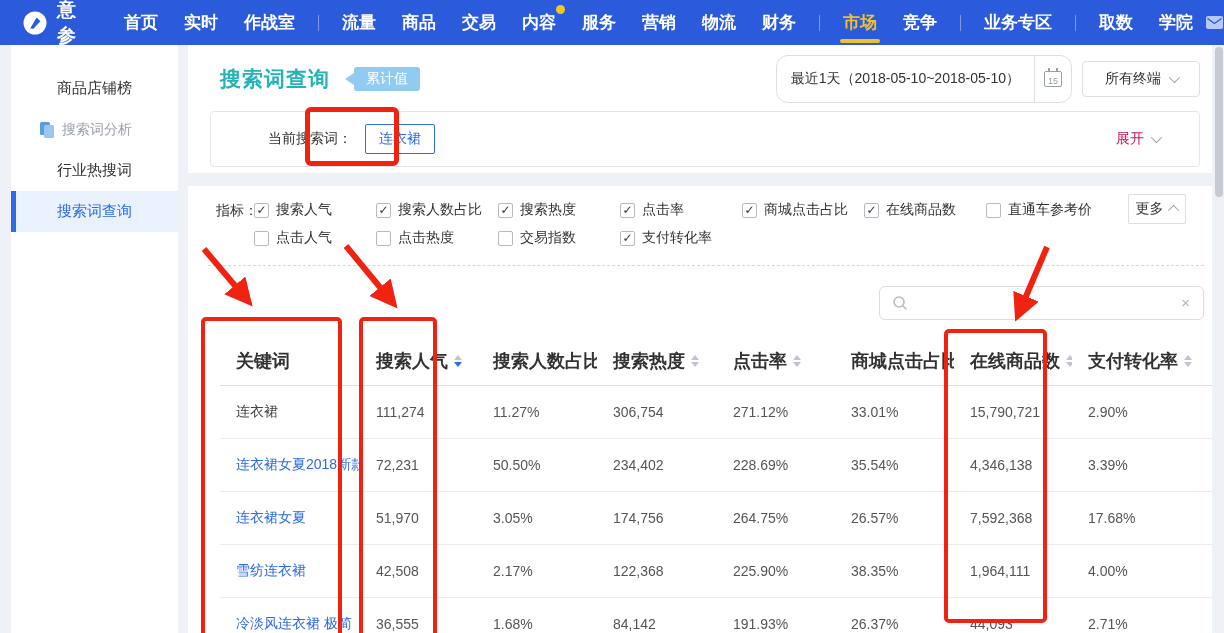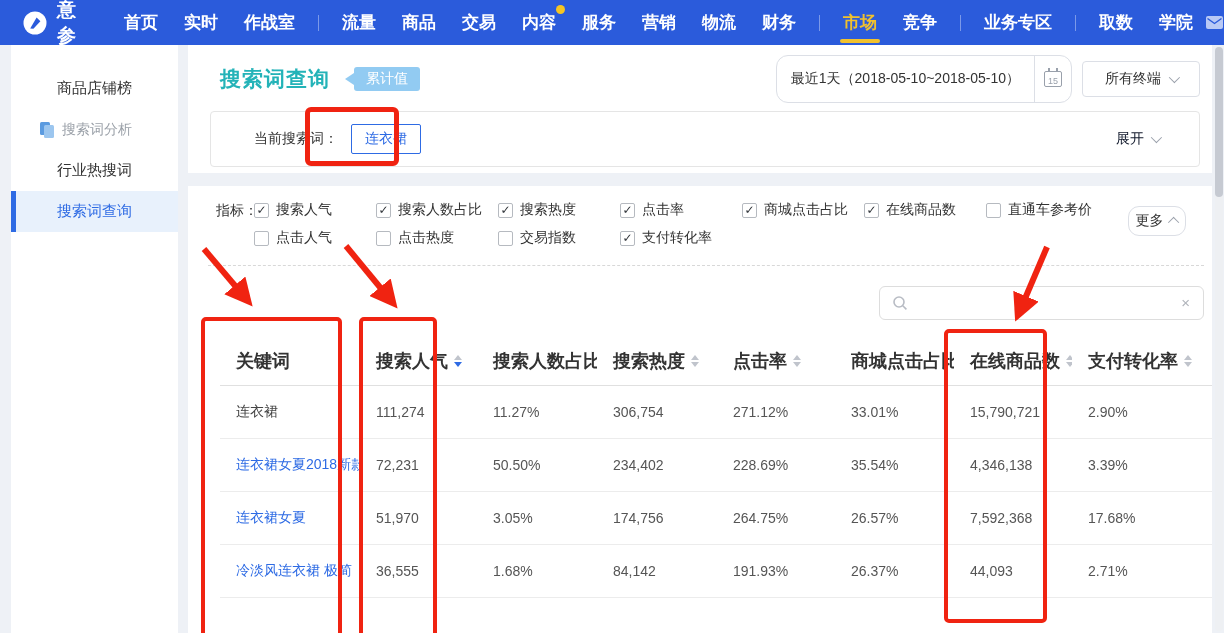--- a/index.html
+++ b/index.html
@@ -37,34 +37,34 @@
   .date-box { display:flex; align-items:stretch; border:1px solid #dcdfe6; border-radius:12px; background:#fff; height:48px; cursor:pointer; }
   .date-text { padding:0 14px; font-size:14px; color:#333; display:flex; align-items:center; white-space:nowrap; }
   .cal-seg { width:37px; border-left:1px solid #dcdfe6; display:flex; align-items:center; justify-content:center; }
   .cal-icon { position:relative; width:18px; height:16px; border:1.5px solid #99a0ab; border-radius:2px; font-size:9px; color:#99a0ab; display:flex; align-items:flex-end; justify-content:center; line-height:1.15; }
   .cal-icon::before, .cal-icon::after { content:''; position:absolute; top:-4px; width:2px; height:4px; background:#99a0ab; }
   .cal-icon::before { left:3px; } .cal-icon::after { right:3px; }
   .select-box { margin-left:10px; height:36px; border:1px solid #dcdfe6; border-radius:4px; background:#fff; display:flex; align-items:center; gap:8px; padding:0 22px; font-size:14px; color:#333; cursor:pointer; white-space:nowrap; }
   .chev-down { width:8px; height:8px; border-right:1.6px solid #9aa0ab; border-bottom:1.6px solid #9aa0ab; transform:rotate(45deg) translateY(-2px); }
   .chev-up { width:8px; height:8px; border-right:1.6px solid #9aa0ab; border-bottom:1.6px solid #9aa0ab; transform:rotate(-135deg) translateY(-2px); }
   .cur-panel { margin:14px 12px 0 22px; height:56px; border:1px solid #e5e5e5; border-radius:4px; display:flex; align-items:center; padding:0 40px; }
-  .cur-label { font-size:14px; color:#333; margin-left:3px; }
+  .cur-label { font-size:14px; color:#333; margin-left:17px; }
   .term-tag { margin-left:13px; border:1px solid #2e6be4; color:#2e6be4; font-size:14px; padding:5px 13px; border-radius:2px; cursor:pointer; }
-  .expand { margin-left:auto; display:flex; align-items:center; gap:7px; font-size:14px; color:#0f172a; cursor:pointer; }
+  .expand { margin-left:auto; display:flex; align-items:center; gap:7px; font-size:14px; color:#be185d; cursor:pointer; }
 
   
   .content-panel { background:#fff; margin-top:13px; flex:1; }
   .metrics { position:relative; padding:10px 0 0 28px; }
   .metrics-flex { display:flex; }
   .metrics-label { width:38px; font-size:14px; color:#333; padding-top:6px; white-space:nowrap; }
   .metric-row { display:flex; height:28px; align-items:center; }
   .metric { width:122px; display:flex; align-items:center; gap:7px; cursor:pointer; }
   .cb { width:15px; height:15px; border:1px solid #b6bac0; border-radius:2px; background:#fff; font-size:12px; font-weight:bold; color:#2f3338; display:flex; align-items:center; justify-content:center; line-height:1; }
   .cb-label { font-size:14px; color:#333; white-space:nowrap; }
-  .more-btn { position:absolute; right:26px; top:8px; width:58px; height:30px; border:1px solid #dcdfe6; border-radius:11px; background:#fff; display:flex; align-items:center; justify-content:center; gap:7px; font-size:14px; color:#333; cursor:pointer;margin-top:12px; }
+  .more-btn { position:absolute; right:26px; top:8px; width:58px; height:30px; border:1px solid #dcdfe6; border-radius:1px; background:#fff; display:flex; align-items:center; justify-content:center; gap:7px; font-size:14px; color:#333; cursor:pointer; }
   .dashed-sep { border-top:1px dashed #d8d8d8; margin:13px 8px 0 20px; }
   .search-row { display:flex; justify-content:flex-end; margin:20px 8px 0 0; }
   .search-wrap { position:relative; width:325px; height:34px; border:1px solid #ddd; border-radius:6px; background:#fff; }
   .search-wrap input { position:absolute; left:36px; top:1px; width:250px; height:30px; border:none; outline:none; font-size:14px; color:#333; font-family:inherit; }
   .search-wrap input::placeholder { color:#b8bcc4; }
   .mag { position:absolute; left:12px; top:8px; }
   .clear-x { position:absolute; right:13px; top:7px; font-size:15px; color:#b0b4bb; cursor:pointer; }
 
   
   table { border-collapse:collapse; table-layout:fixed; width:992px; margin:18px 0 0 32px; }
@@ -360,20 +360,30 @@
                 <td class="kw link">连衣裙女夏</td>
                 <td class="val">51,970</td>
                 <td class="val">3.05%</td>
                 <td class="val">174,756</td>
                 <td class="val">264.75%</td>
                 <td class="val">26.57%</td>
                 <td class="val">7,592,368</td>
                 <td class="val">17.68%</td>
               </tr>
               <tr class="row">
+                <td class="kw link">雪纺连衣裙</td>
+                <td class="val">42,508</td>
+                <td class="val">2.17%</td>
+                <td class="val">122,368</td>
+                <td class="val">225.90%</td>
+                <td class="val">38.35%</td>
+                <td class="val">1,964,111</td>
+                <td class="val">4.00%</td>
+              </tr>
+              <tr class="row">
                 <td class="kw link">冷淡风连衣裙 极简</td>
                 <td class="val">36,555</td>
                 <td class="val">1.68%</td>
                 <td class="val">84,142</td>
                 <td class="val">191.93%</td>
                 <td class="val">26.37%</td>
                 <td class="val">44,093</td>
                 <td class="val">2.71%</td>
               </tr>
             </tbody>

